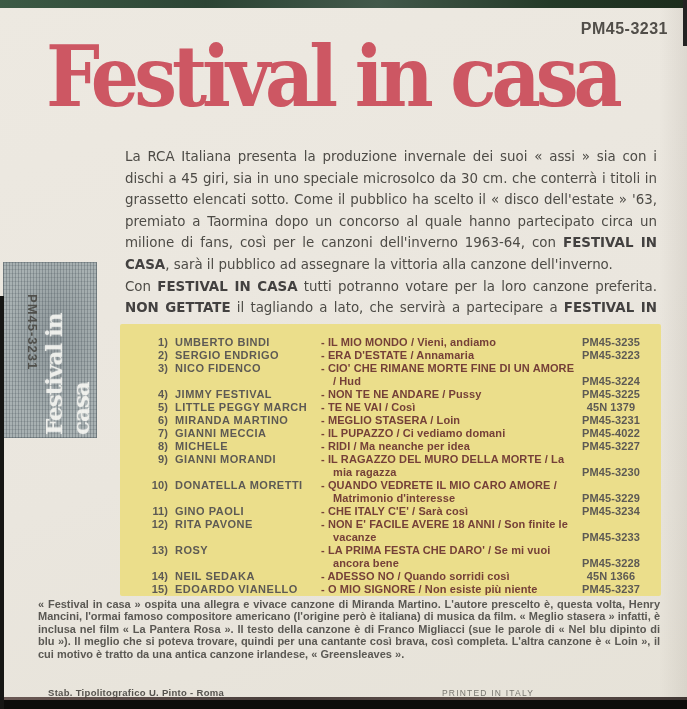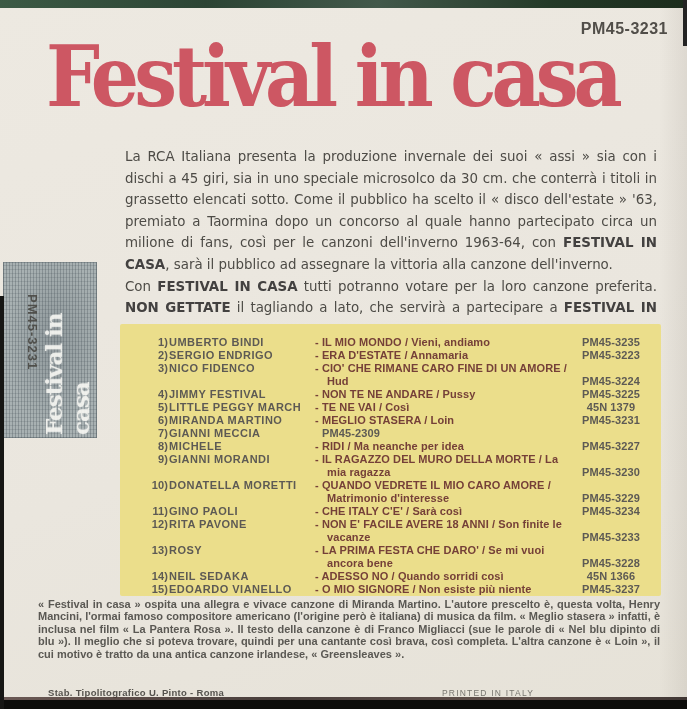--- a/index.html
+++ b/index.html
@@ -32,21 +32,21 @@
     font-size:13.4px;line-height:21.6px;color:#4d4b46;text-align:justify;}
   .intro p{margin:0;}
   .intro b{font-weight:bold;color:#434140;}
 
   .panel{position:absolute;left:120px;top:324px;width:541px;height:272px;
     background:#ebde8b;border-radius:2px;
     padding:12px 14px 0 22px;box-sizing:border-box;}
   .track-row{display:flex;align-items:flex-start;
     font-size:11px;line-height:13px;font-weight:bold;letter-spacing:.1px;}
   .t-num{flex:none;width:26px;text-align:right;color:#5d5a54;}
-  .t-artist{flex:none;width:146px;margin-left:1px;color:#5d5a54;letter-spacing:.5px;}
+  .t-artist{flex:none;width:146px;margin-left:7px;color:#5d5a54;letter-spacing:.5px;}
   .t-title{flex:1;color:#754038;padding-left:12px;text-indent:-12px;}
   .t-cat{flex:none;width:72px;text-align:center;color:#5d5a54;align-self:flex-end;}
 
   .outro{position:absolute;left:38px;top:598px;width:622px;
     font-size:11px;line-height:12.4px;font-weight:bold;color:#5a5853;text-align:justify;}
 
   .footer{position:absolute;left:48px;right:27px;top:671px;display:flex;align-items:baseline;}
   .f-left{width:268px;font-size:9.5px;font-weight:bold;color:#55534e;letter-spacing:.3px;margin-top:16px;}
   .f-center{flex:1;text-align:center;font-size:8.5px;color:#77756f;letter-spacing:1.2px;}
   .f-right{width:250px;text-align:right;font-size:8.5px;color:#77756f;letter-spacing:.4px;}
@@ -92,21 +92,21 @@
       </div>
     <div class="track-row">
         <span class="t-num">2)</span>
         <span class="t-artist">SERGIO ENDRIGO</span>
         <span class="t-title">- ERA D'ESTATE / Annamaria</span>
         <span class="t-cat">PM45-3223</span>
       </div>
     <div class="track-row">
         <span class="t-num">3)</span>
         <span class="t-artist">NICO FIDENCO</span>
-        <span class="t-title">- CIO' CHE RIMANE CARO FINE DI UN AMORE / Hud</span>
+        <span class="t-title">- CIO' CHE RIMANE MORTE FINE DI UN AMORE / Hud</span>
         <span class="t-cat">PM45-3224</span>
       </div>
     <div class="track-row">
         <span class="t-num">4)</span>
         <span class="t-artist">JIMMY FESTIVAL</span>
         <span class="t-title">- NON TE NE ANDARE / Pussy</span>
         <span class="t-cat">PM45-3225</span>
       </div>
     <div class="track-row">
         <span class="t-num">5)</span>
@@ -116,21 +116,22 @@
       </div>
     <div class="track-row">
         <span class="t-num">6)</span>
         <span class="t-artist">MIRANDA MARTINO</span>
         <span class="t-title">- MEGLIO STASERA / Loin</span>
         <span class="t-cat">PM45-3231</span>
       </div>
     <div class="track-row">
         <span class="t-num">7)</span>
         <span class="t-artist">GIANNI MECCIA</span>
-        <span class="t-cat">PM45-2309</span>
+        <span class="t-title">- IL PUPAZZO / Ci vediamo domani</span>
+        <span class="t-cat">PM45-4022</span>
       </div>
     <div class="track-row">
         <span class="t-num">8)</span>
         <span class="t-artist">MICHELE</span>
         <span class="t-title">- RIDI / Ma neanche per idea</span>
         <span class="t-cat">PM45-3227</span>
       </div>
     <div class="track-row">
         <span class="t-num">9)</span>
         <span class="t-artist">GIANNI MORANDI</span>

